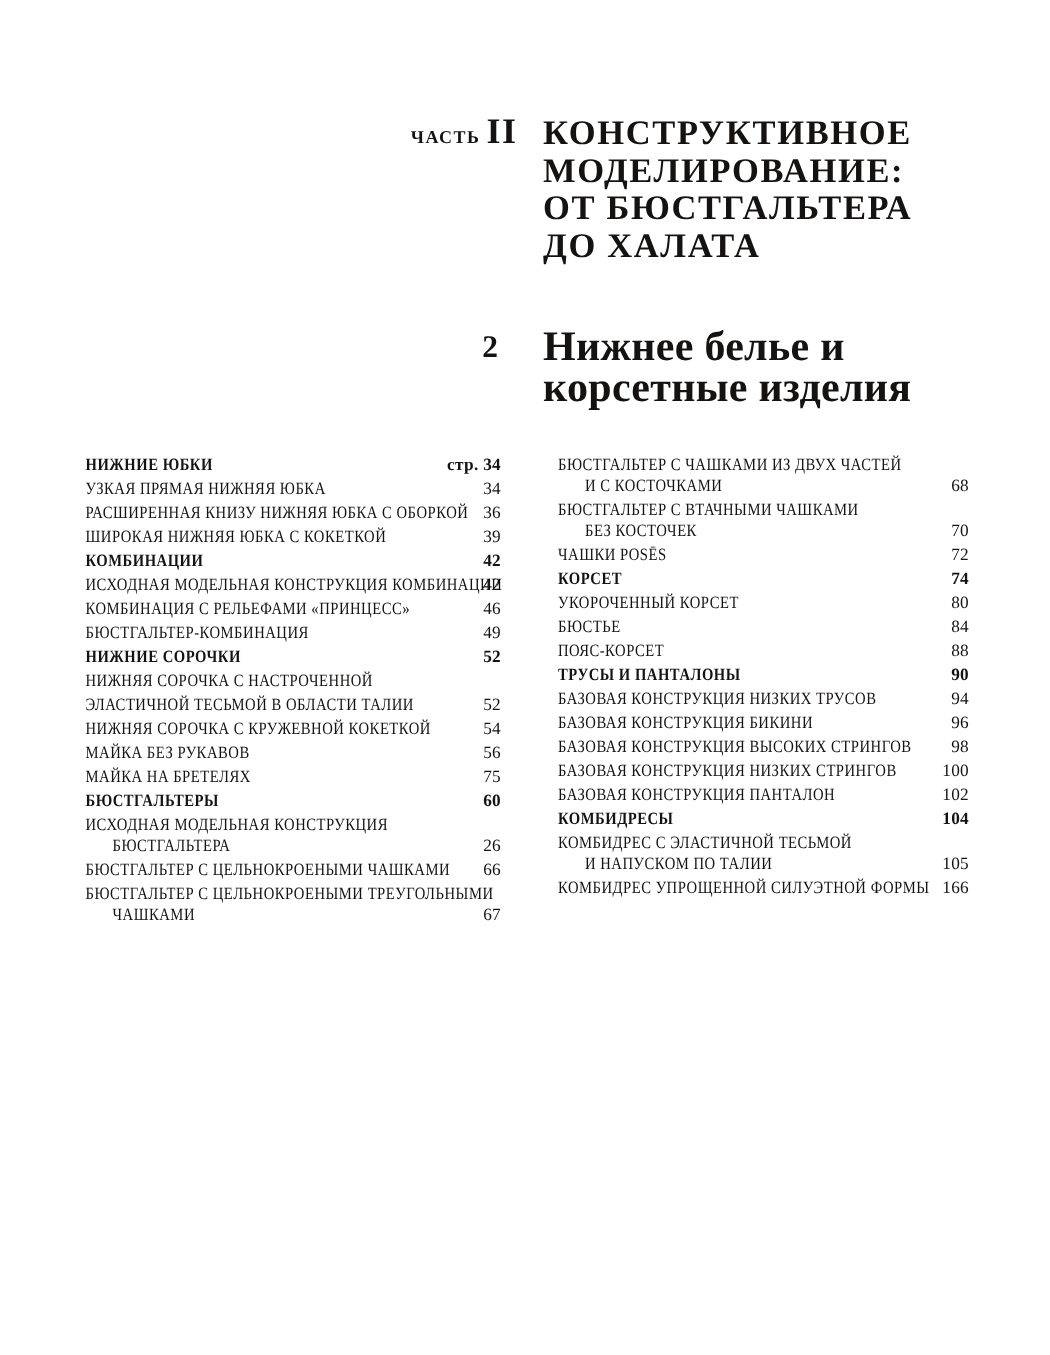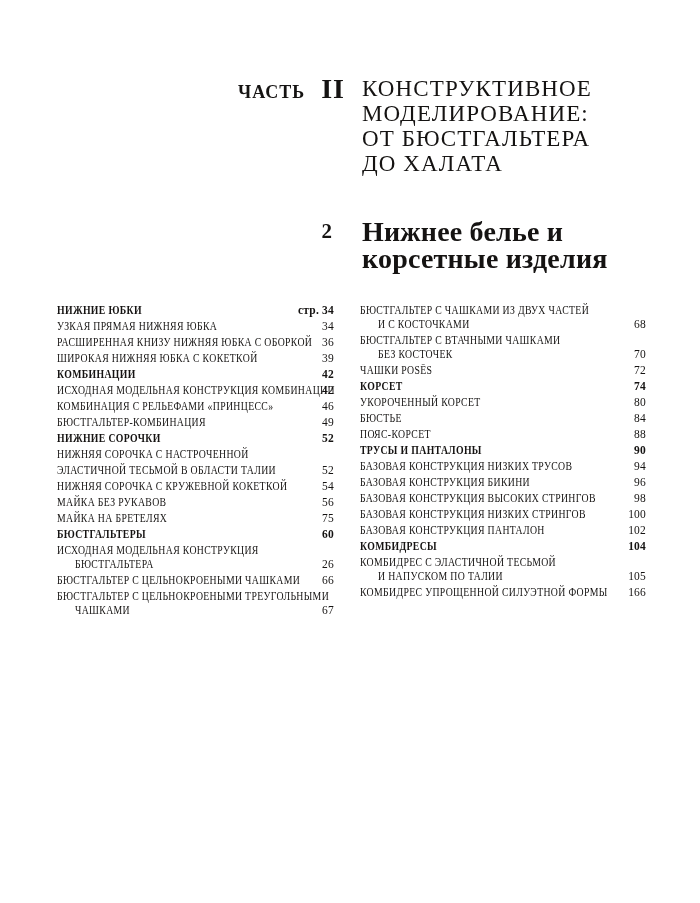--- a/index.html
+++ b/index.html
@@ -12,34 +12,34 @@
     overflow:hidden;
     margin:0 auto;
   }
   .content{position:absolute;left:57px;right:54px;top:0;bottom:0;}
 
   
   .hdr-row{position:absolute;left:0;right:0;display:grid;grid-template-columns:288px 1fr;column-gap:17px;}
   .part-row{top:76px;}
   .chapter-row{top:218px;}
   .hdr-left{text-align:right;font-weight:bold;line-height:25px;}
-  .part-label{font-size:18px;letter-spacing:1px;}
-  .part-number{font-size:28px;letter-spacing:1px;margin-left:16px;}
+  .part-label{font-size:12px;letter-spacing:1px;}
+  .part-number{font-size:24px;letter-spacing:1px;margin-left:4px;}
   .part-title{
-    margin:0;font-size:23px;font-weight:normal;line-height:25px;
+    margin:0;font-size:23px;font-weight:bold;line-height:25px;
     letter-spacing:1.1px;white-space:pre-line;
   }
   .chapter-number{font-size:21px;line-height:27px;padding-right:13px;}
   .chapter-title{
     margin:0;font-size:28px;font-weight:bold;line-height:27px;
     letter-spacing:0.2px;white-space:pre-line;
   }
 
   
-  .toc{position:absolute;left:0;right:0;top:300px;display:grid;grid-template-columns:277px 1fr;column-gap:26px;}
+  .toc{position:absolute;left:0;right:0;top:300px;display:grid;grid-template-columns:277px 1fr;column-gap:38px;}
   .toc-col{position:relative;}
   .toc-line{position:relative;height:16px;}
   .toc-line.tight{height:14px;text-align:right;}
   .toc-line .t{
     position:absolute;left:0;bottom:0;
     display:inline-block;white-space:nowrap;
     font-size:11.5px;letter-spacing:0.4px;
     transform:scaleX(0.85);transform-origin:left bottom;
   }
   .toc-line.indent .t{left:18px;}

